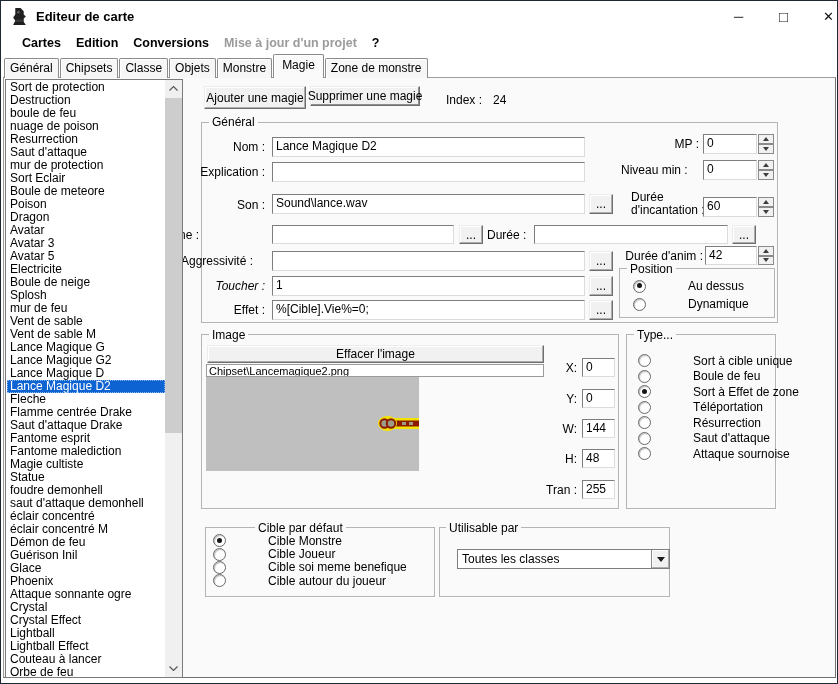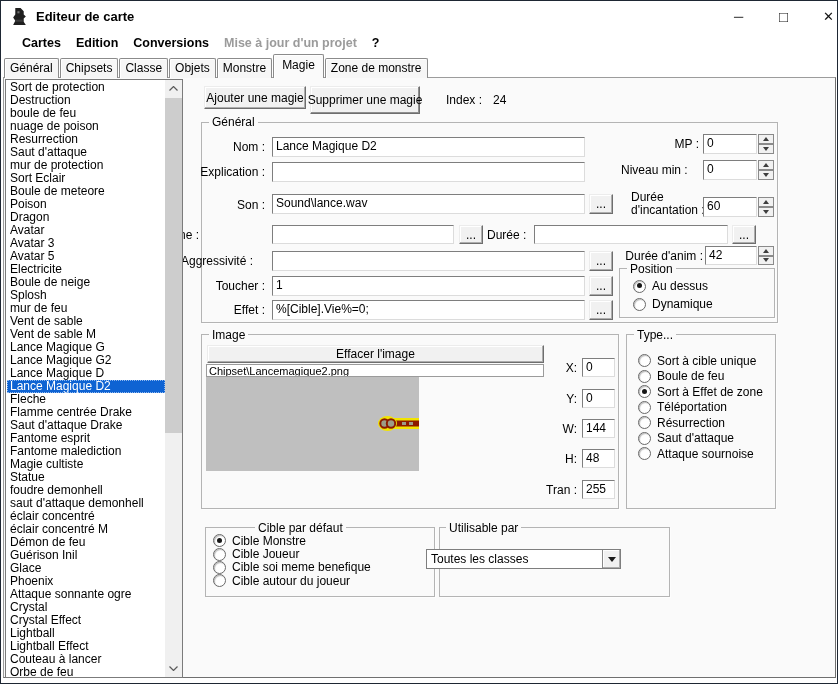--- a/index.html
+++ b/index.html
@@ -43,21 +43,21 @@
   
   .lbl{position:absolute;font-size:12px;white-space:nowrap;z-index:3;}
   .field{position:absolute;background:#fff;border:1px solid #7e7e7e;border-right-color:#dcdcdc;border-bottom-color:#dcdcdc;
          box-sizing:border-box;font-size:12px;line-height:17px;padding-left:3px;white-space:nowrap;overflow:hidden;z-index:3;}
   .btn{position:absolute;background:#f1f1f1;border:1px solid;border-color:#ececec #6e6e6e #6e6e6e #ececec;
        box-shadow:inset -1px -1px 0 #adadad, inset 1px 1px 0 #fff;box-sizing:border-box;
        display:flex;align-items:center;justify-content:center;font-size:12px;z-index:3;white-space:nowrap;}
   .groupbox{position:absolute;border:1px solid #b4b4b4;box-shadow:1px 1px 0 #fdfdfd;box-sizing:border-box;z-index:2;}
   .grouplabel{position:absolute;background:#fafafa;padding:0 3px;font-size:12px;white-space:nowrap;z-index:3;}
 
-  .radio-row{display:flex;align-items:center;}
+  .radio-row{display:flex;align-items:center;gap:36px;}
   .radio{display:inline-block;width:11px;height:11px;border-radius:50%;background:#fff;flex:0 0 11px;
          border:1px solid #696969;box-shadow:inset 1px 1px 1px #bdbdbd;position:relative;margin-right:6px;}
   .radio.sel::after{content:"";position:absolute;left:2.5px;top:2.5px;width:5px;height:5px;border-radius:50%;background:#161616;}
   .radio-group{position:absolute;z-index:3;}
   .rg-pos .radio-row{height:18px;} .rg-type .radio-row{height:15.5px;} .rg-cible .radio-row{height:13.4px;}
   .rlabel{font-size:12px;white-space:nowrap;}
 
   .spin{position:absolute;width:16px;z-index:3;}
   .spin-half{position:absolute;left:0;width:16px;height:50%;background:#f1f1f1;border:1px solid #8a8a8a;
              box-sizing:border-box;display:flex;align-items:center;justify-content:center;}
@@ -170,21 +170,21 @@
       <div class="sb-thumb"></div>
       <div class="sb-btn" style="bottom:0;">
         <svg width="9" height="5" viewBox="0 0 9 5">
             <polyline points="0.5,0.5 4.5,4.5 8.5,0.5" fill="none" stroke="#5a5a5a" stroke-width="1.2"></polyline>
           </svg>
       </div>
     </div>
   </div>
 
   <div class="btn" style="left:203px;top:85px;width:102px;height:23px;">Ajouter une magie</div>
-  <div class="btn" style="left:309px;top:85px;width:110px;height:28px;box-shadow:inset -1px -1px 0 #8f8f8f, inset 1px 1px 0 #fff;">Supprimer une magie</div>
+  <div class="btn" style="left:309px;top:85px;width:110px;height:20px;box-shadow:inset -1px -1px 0 #8f8f8f, inset 1px 1px 0 #fff;">Supprimer une magie</div>
   <div class="lbl" style="left:445px;top:92px;">Index :</div>
   <div class="lbl" style="left:492px;top:92px;">24</div>
 
   <div class="groupbox" style="left:200px;top:121px;width:577px;height:201px;"></div>
   <div class="grouplabel" style="left:208px;top:114px;">Général</div>
 
   <div class="lbl" style="left:180px;top:139px;width:84px;text-align:right;">Nom :</div>
   <div class="field" style="left:271px;top:136px;width:313px;height:20px;">Lance Magique D2</div>
 
   <div class="lbl" style="left:620px;top:136px;width:78px;text-align:right;">MP :</div>
@@ -240,21 +240,21 @@
       <div class="radio-row">
         <span class="radio sel"></span>
         <span class="rlabel">Au dessus</span>
       </div>
       <div class="radio-row">
         <span class="radio"></span>
         <span class="rlabel">Dynamique</span>
       </div>
     </div>
 
-  <div class="lbl" style="left:180px;top:278px;width:84px;text-align:right;">Toucher :</div>
+  <div class="lbl" style="left:180px;top:278px;width:84px;text-align:right;font-style:italic;">Toucher :</div>
   <div class="field" style="left:271px;top:275px;width:313px;height:20px;">1</div>
   <div class="btn" style="left:588px;top:275px;width:24px;height:20px;">...</div>
 
   <div class="lbl" style="left:180px;top:302px;width:84px;text-align:right;">Effet :</div>
   <div class="field" style="left:271px;top:299px;width:313px;height:20px;">%[Cible].Vie%=0;</div>
   <div class="btn" style="left:588px;top:299px;width:24px;height:20px;">...</div>
 
   <div class="groupbox" style="left:200px;top:333px;width:418px;height:175px;"></div>
   <div class="grouplabel" style="left:208px;top:327px;">Image</div>
 
@@ -333,18 +333,18 @@
         <span class="rlabel">Cible soi meme benefique</span>
       </div>
       <div class="radio-row">
         <span class="radio"></span>
         <span class="rlabel">Cible autour du joueur</span>
       </div>
     </div>
 
   <div class="groupbox" style="left:438px;top:526px;width:231px;height:70px;"></div>
   <div class="grouplabel" style="left:445px;top:520px;">Utilisable par</div>
-  <div class="dropdown" style="left:425px;top:548px;width:195px;height:20px;">
+  <div class="dropdown" style="left:456px;top:548px;width:213px;height:20px;">
     <span>Toutes les classes</span>
     <span class="dd-btn"></span>
   </div>
 
 </div>
 
 </body></html>

